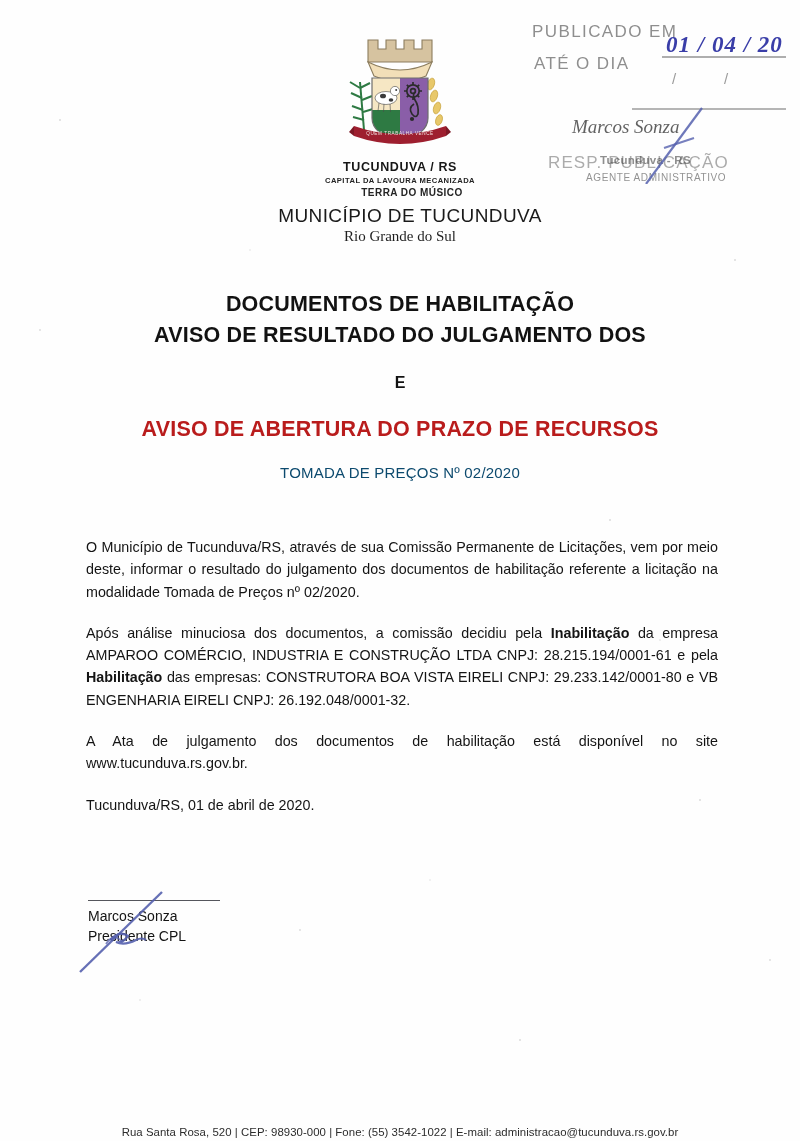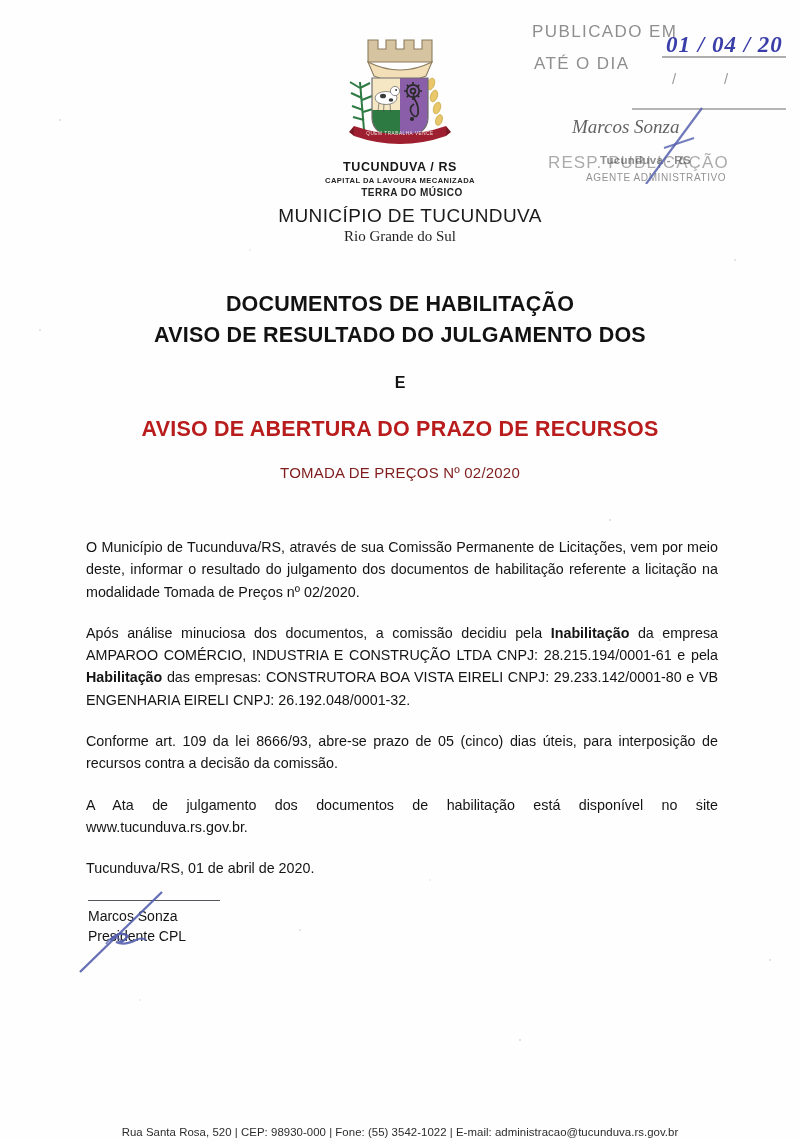--- a/index.html
+++ b/index.html
@@ -188,21 +188,21 @@
     font-size: 21.5px;
     font-weight: bold;
     margin-top: 25px;
     letter-spacing: .2px;
     color: #b91c1c;
   }
   .doc-subtitle {
     font-size: 15px;
     margin-top: 22px;
     letter-spacing: .2px;
-    color: #7f1d1d;
+    color: #0c4a6e;
   }
 
   
   .body-wrap {
     position: absolute;
     top: 536px;
     left: 86px;
     width: 632px;
   }
   .para {
@@ -388,21 +388,20 @@
     <div class="doc-conj">E</div>
     <div class="doc-title2">AVISO DE ABERTURA DO PRAZO DE RECURSOS</div>
     <div class="doc-subtitle">TOMADA DE PREÇOS Nº 02/2020</div>
   </div>
 
   <div class="body-wrap">
     <p class="para">O Município de Tucunduva/RS, através de sua Comissão Permanente de Licitações, vem por meio deste, informar o resultado do julgamento dos documentos de habilitação referente a licitação na modalidade Tomada de Preços nº 02/2020.</p>
 
     <p class="para"><span>Após análise minuciosa dos documentos, a comissão decidiu pela </span><b>Inabilitação</b><span> da empresa AMPAROO COMÉRCIO, INDUSTRIA E CONSTRUÇÃO LTDA CNPJ: 28.215.194/0001-61 e pela </span><b>Habilitação</b><span> das empresas: CONSTRUTORA BOA VISTA EIRELI CNPJ: 29.233.142/0001-80 e VB ENGENHARIA EIRELI CNPJ: 26.192.048/0001-32.</span></p>
 
-    <p class="para">Conforme art. 109 da lei 8666/93, abre-se prazo de 05 (cinco) dias úteis, para interposição de recursos contra a decisão da comissão.</p>
     <p class="para">A Ata de julgamento dos documentos de habilitação está disponível no site www.tucunduva.rs.gov.br.</p>
     <p class="para last-left">Tucunduva/RS, 01 de abril de 2020.</p>
   </div>
 
   <div class="sign-wrap">
     <svg class="sign-stroke" width="300" height="140" viewBox="0 0 300 140">
       <path d="M14 132 L96 52" stroke="#5560ae" stroke-width="2.4" fill="none" opacity=".9"></path>
       <path d="M44 100 q10 -10 18 -4 q-6 8 -12 6 q8 4 20 -2 q6 -3 10 0" stroke="#5560ae" stroke-width="2.2" fill="none" opacity=".9"></path>
       <path d="M40 104 q8 -12 16 -2" stroke="#5560ae" stroke-width="1.8" fill="none" opacity=".75"></path>
     </svg>

